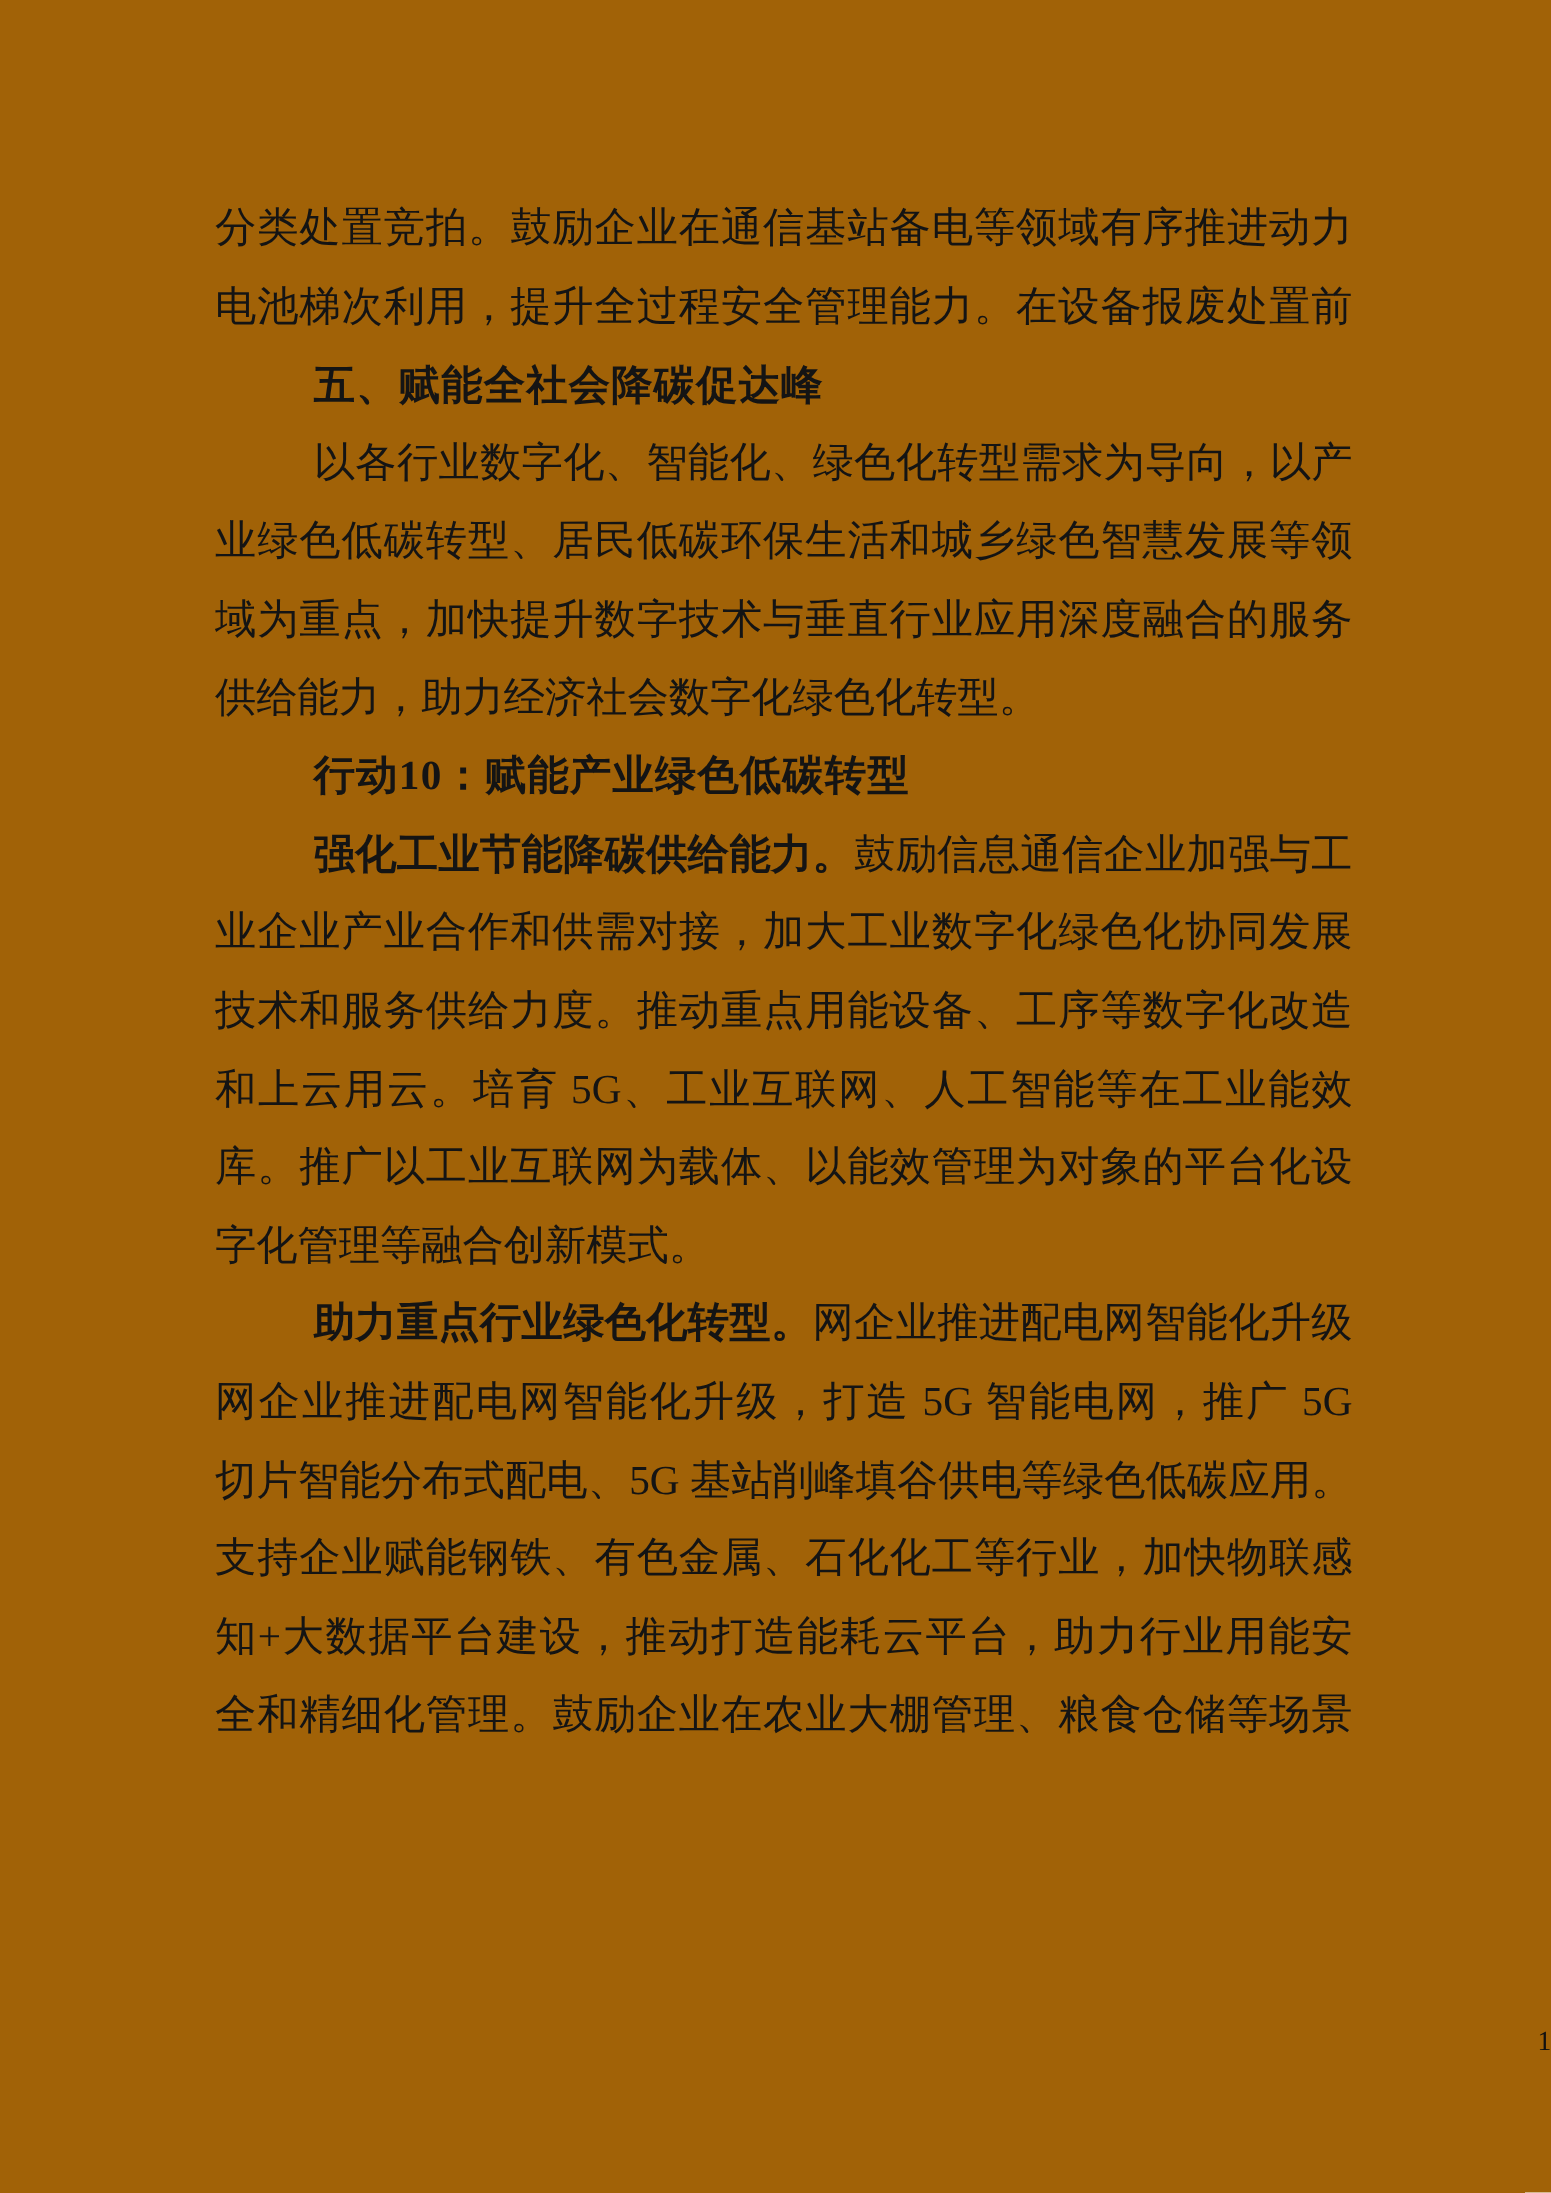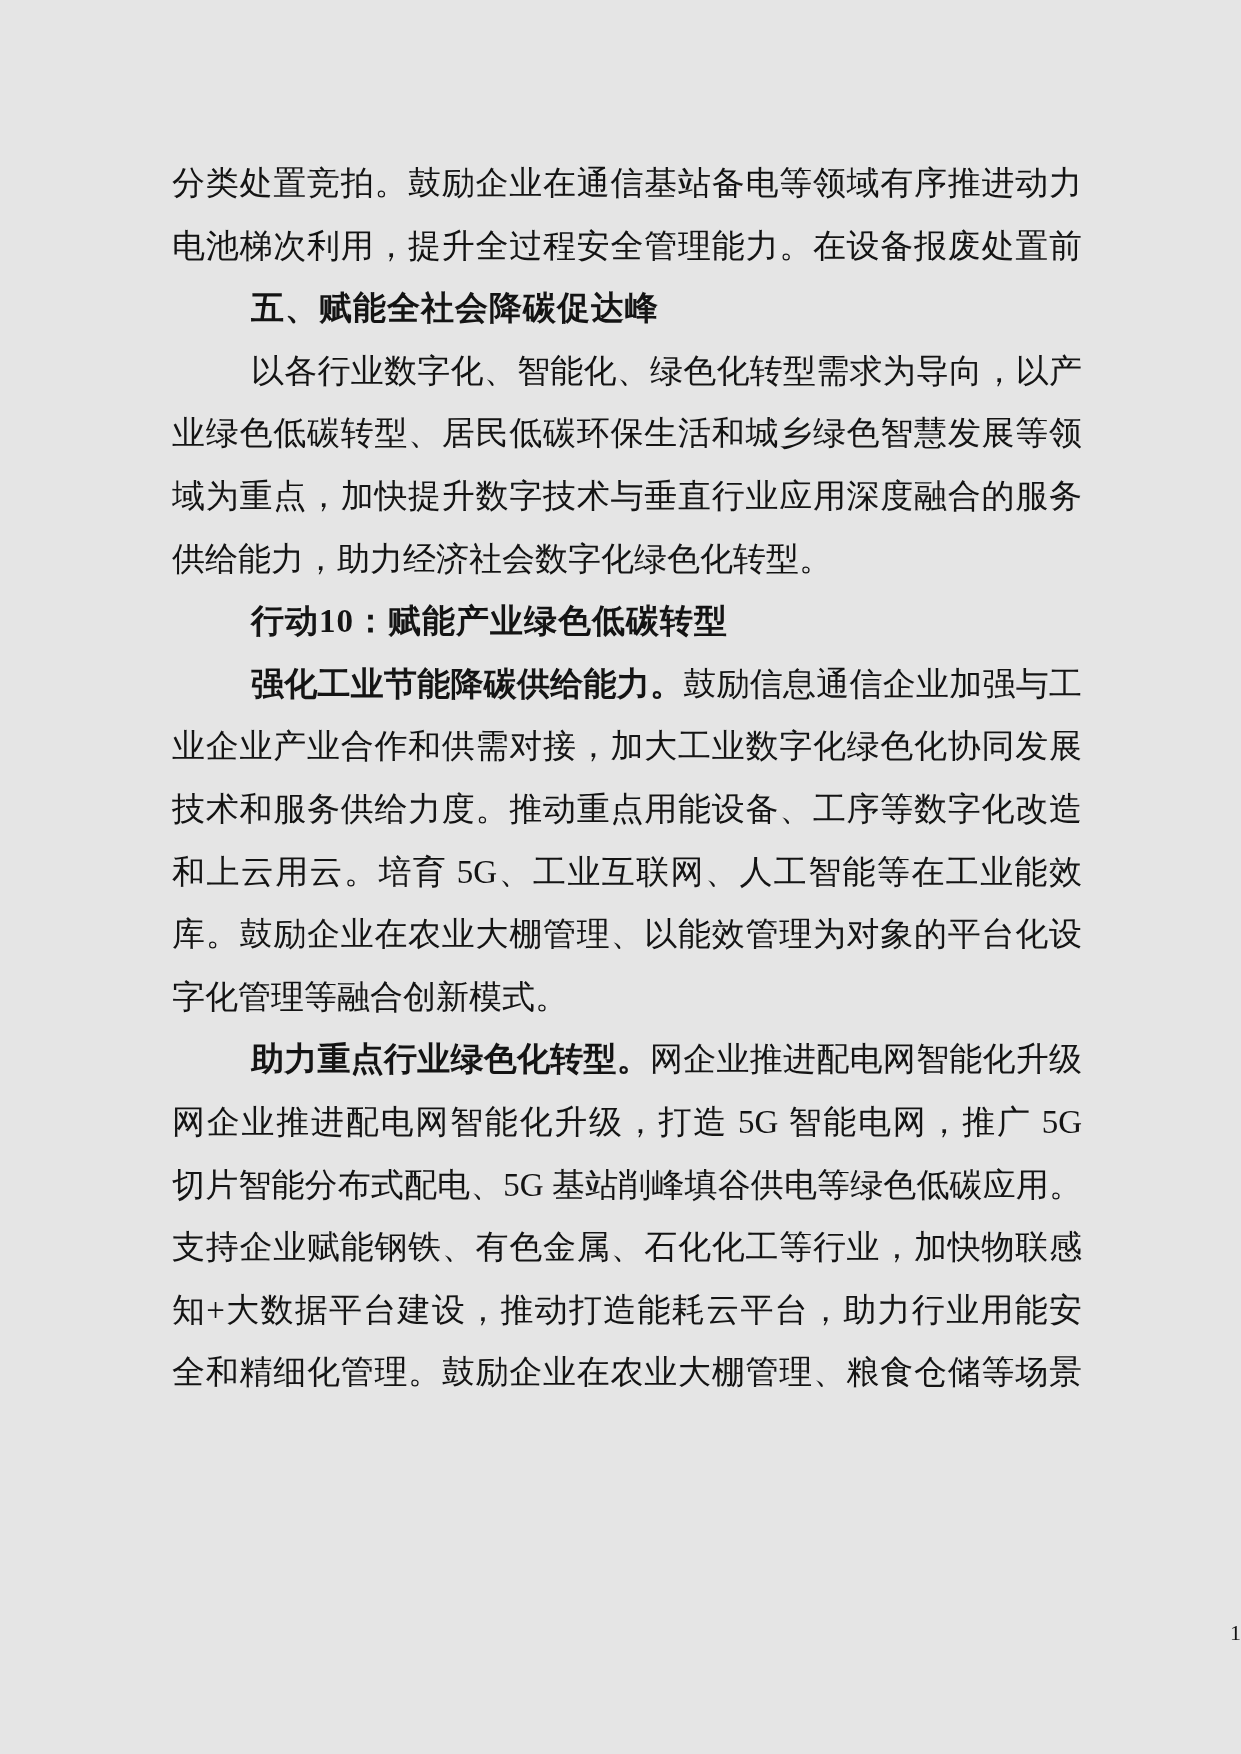--- a/index.html
+++ b/index.html
@@ -4,21 +4,21 @@
 <style>
   html, body {
     margin: 0;
     padding: 0;
     background: #ffffff;
   }
   .page {
     position: relative;
     width: 1241px;
     height: 1754px;
-    background: #e5e5e5;
+    background: #a16207;
     overflow: hidden;
     font-family: "Liberation Serif", "DejaVu Serif", serif;
     color: #141414;
   }
   .text-block {
     position: absolute;
     left: 172px;
     top: 152px;
     width: 910px;
   }
@@ -72,21 +72,21 @@
       <div class="line heading-1 indent"><span class="b">五、赋能全社会降碳促达峰</span></div>
       <div class="line paragraph indent fill"><span>以各行业数字化、智能化、绿色化转型需求为导向，以产</span></div>
       <div class="line paragraph fill"><span>业绿色低碳转型、居民低碳环保生活和城乡绿色智慧发展等领</span></div>
       <div class="line paragraph fill"><span>域为重点，加快提升数字技术与垂直行业应用深度融合的服务</span></div>
       <div class="line paragraph"><span>供给能力，助力经济社会数字化绿色化转型。</span></div>
       <div class="line action-heading indent"><span class="b">行动10：赋能产业绿色低碳转型</span></div>
       <div class="line paragraph indent fill"><span class="b">强化工业节能降碳供给能力。</span><span>鼓励信息通信企业加强与工</span></div>
       <div class="line paragraph fill"><span>业企业产业合作和供需对接，加大工业数字化绿色化协同发展</span></div>
       <div class="line paragraph fill"><span>技术和服务供给力度。推动重点用能设备、工序等数字化改造</span></div>
       <div class="line paragraph fill"><span>和上云用云。培育 5G、工业互联网、人工智能等在工业能效</span></div>
-      <div class="line paragraph fill"><span>库。鼓励企业在农业大棚管理、以能效管理为对象的平台化设</span></div>
+      <div class="line paragraph fill"><span>库。推广以工业互联网为载体、以能效管理为对象的平台化设</span></div>
       <div class="line paragraph"><span>字化管理等融合创新模式。</span></div>
       <div class="line paragraph indent fill"><span class="b">助力重点行业绿色化转型。</span><span>网企业推进配电网智能化升级</span></div>
       <div class="line paragraph fill"><span>网企业推进配电网智能化升级，打造 5G 智能电网，推广 5G SA</span></div>
       <div class="line paragraph fill"><span>切片智能分布式配电、5G 基站削峰填谷供电等绿色低碳应用。</span></div>
       <div class="line paragraph fill"><span>支持企业赋能钢铁、有色金属、石化化工等行业，加快物联感</span></div>
       <div class="line paragraph fill"><span>知+大数据平台建设，推动打造能耗云平台，助力行业用能安</span></div>
       <div class="line paragraph fill"><span>全和精细化管理。鼓励企业在农业大棚管理、粮食仓储等场景</span></div>
     </main>
   <footer class="page-number">10</footer>
 </div>

